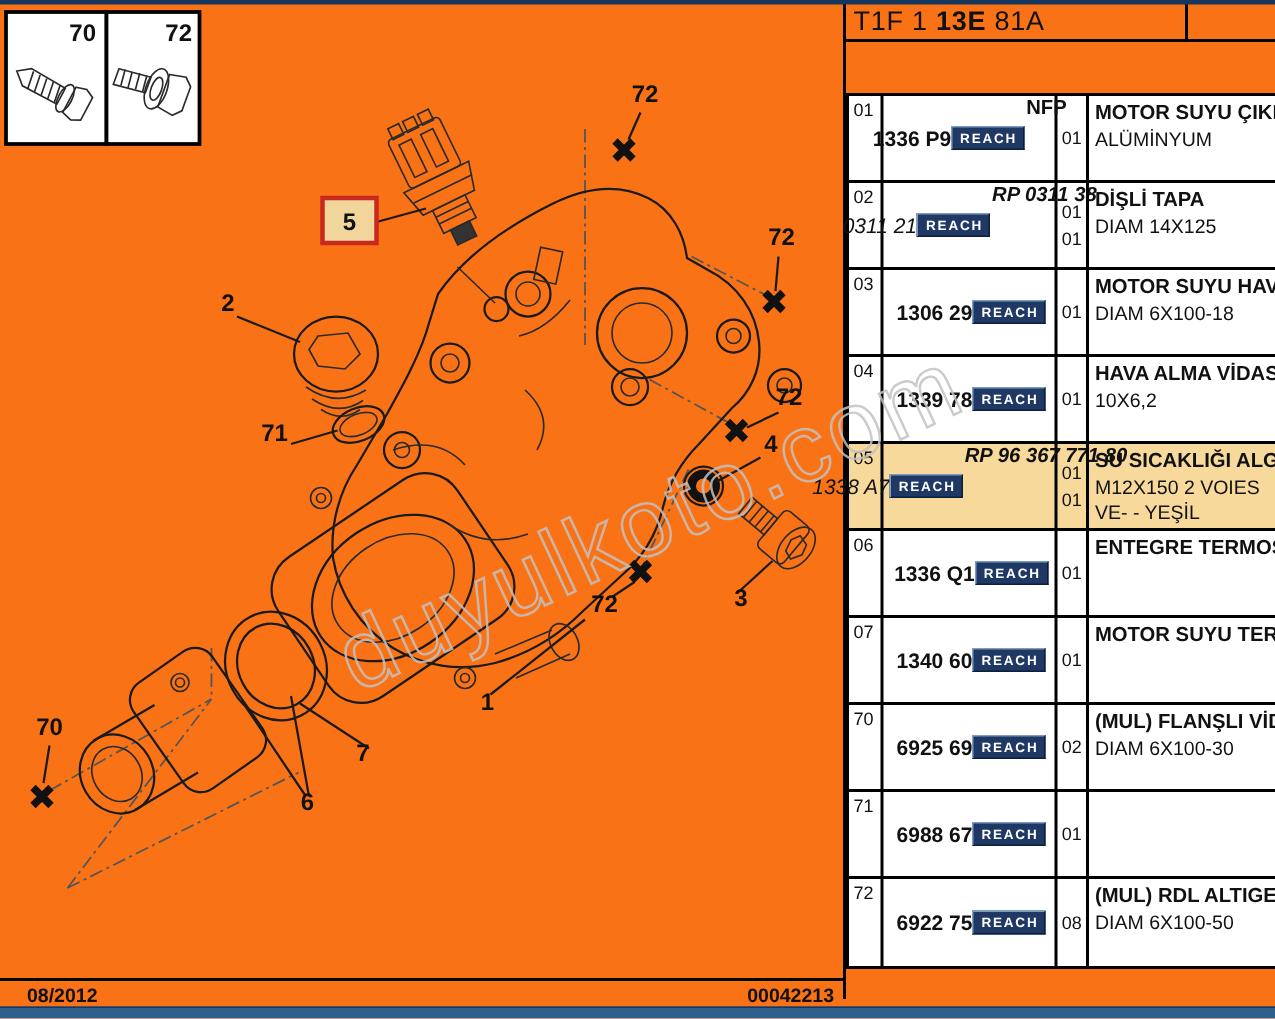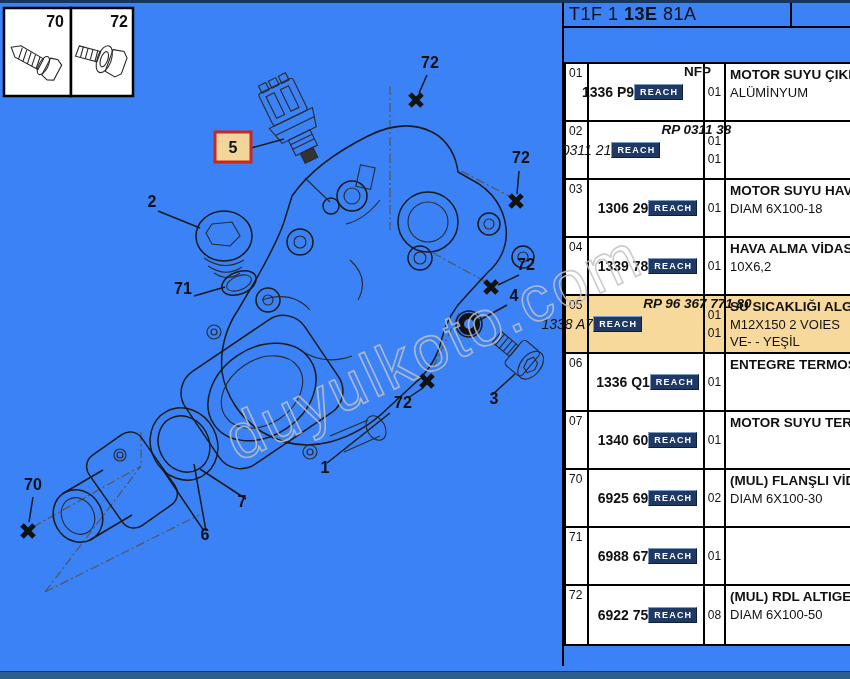--- a/index.html
+++ b/index.html
@@ -1,16 +1,16 @@
 <!DOCTYPE html>
 <html><head>
 <meta charset="utf-8">
 <style>
   html,body{margin:0;padding:0;background:#e8e8e8;}
-  #root{position:relative;width:850px;height:679px;background:#3b82f6;overflow:hidden;
+  #root{position:relative;width:850px;height:679px;background:#f97316;overflow:hidden;
         font-family:"Liberation Sans",sans-serif;color:#111;}
   .bar-top{position:absolute;top:0;left:0;width:850px;height:3px;background:#17365d;z-index:30;}
   .bar-bottom{position:absolute;left:0;top:671px;width:850px;height:8px;background:#2d5f8c;
         border-top:1px solid #17365d;z-index:30;}
 
   
   #diagram-panel{position:absolute;top:0;left:0;width:562px;height:679px;}
   #diagram-svg{position:absolute;top:0;left:0;}
   #footer-strip{position:absolute;top:652px;left:0;width:562px;height:19px;
         border-top:2px solid #000;font-weight:bold;font-size:13px;}
@@ -231,20 +231,24 @@
           <text x="205" y="540" text-anchor="middle" class="co-label">6</text>
           <text x="33" y="490" text-anchor="middle" class="co-label">70</text>
           <path d="M-6,-6 L6,6 M-6,6 L6,-6" stroke="#111" stroke-width="5" stroke-linecap="butt" transform="translate(416,100)"></path>
           <path d="M-6,-6 L6,6 M-6,6 L6,-6" stroke="#111" stroke-width="5" stroke-linecap="butt" transform="translate(516,201)"></path>
           <path d="M-6,-6 L6,6 M-6,6 L6,-6" stroke="#111" stroke-width="5" stroke-linecap="butt" transform="translate(491,287)"></path>
           <path d="M-6,-6 L6,6 M-6,6 L6,-6" stroke="#111" stroke-width="5" stroke-linecap="butt" transform="translate(427,381)"></path>
           <path d="M-6,-6 L6,6 M-6,6 L6,-6" stroke="#111" stroke-width="5" stroke-linecap="butt" transform="translate(28,531)"></path>
         </g>
     </svg>
 
+    <div id="footer-strip">
+      <span id="footer-date">08/2012</span>
+      <span id="footer-doc">00042213</span>
+    </div>
   </div>
 
   <div id="right-panel">
     <div id="table-header">
       <span>T1F 1 </span><span class="b">13E</span><span> 81A</span>
       <div id="header-divider"></div>
     </div>
     <div id="ptable">
         <div class="prow">
           <div class="c-ref">01</div>
@@ -269,20 +273,24 @@
             <div class="part-line">
               <span class="part-num it">0311 21</span>
               <span class="reach">REACH</span>
             </div>
             <div class="part-extra bi">RP 0311 38</div>
           </div>
           <div class="c-qty">
             <div>01</div>
             <div>01</div>
           </div>
+          <div class="c-desc">
+            <div class="dl b">DİŞLİ TAPA</div>
+            <div class="dl">DIAM 14X125</div>
+          </div>
         </div>
         <div class="prow">
           <div class="c-ref">03</div>
           <div class="c-part">
             <div class="part-line">
               <span class="part-num">1306 29</span>
               <span class="reach">REACH</span>
             </div>
           </div>
           <div class="c-qty">

